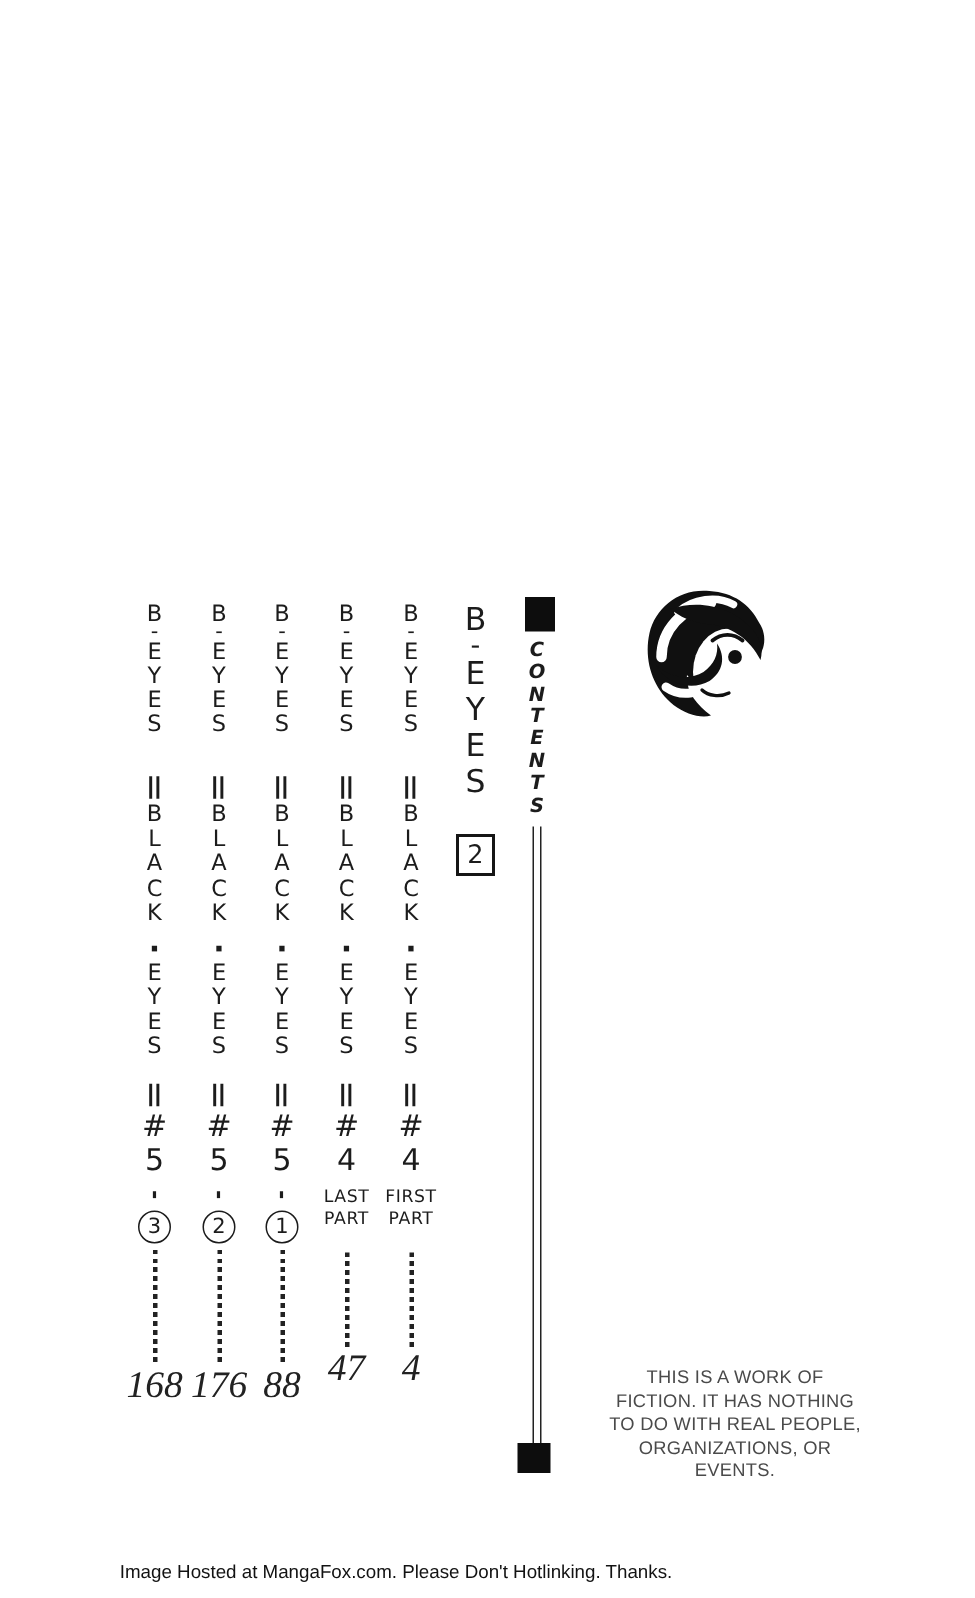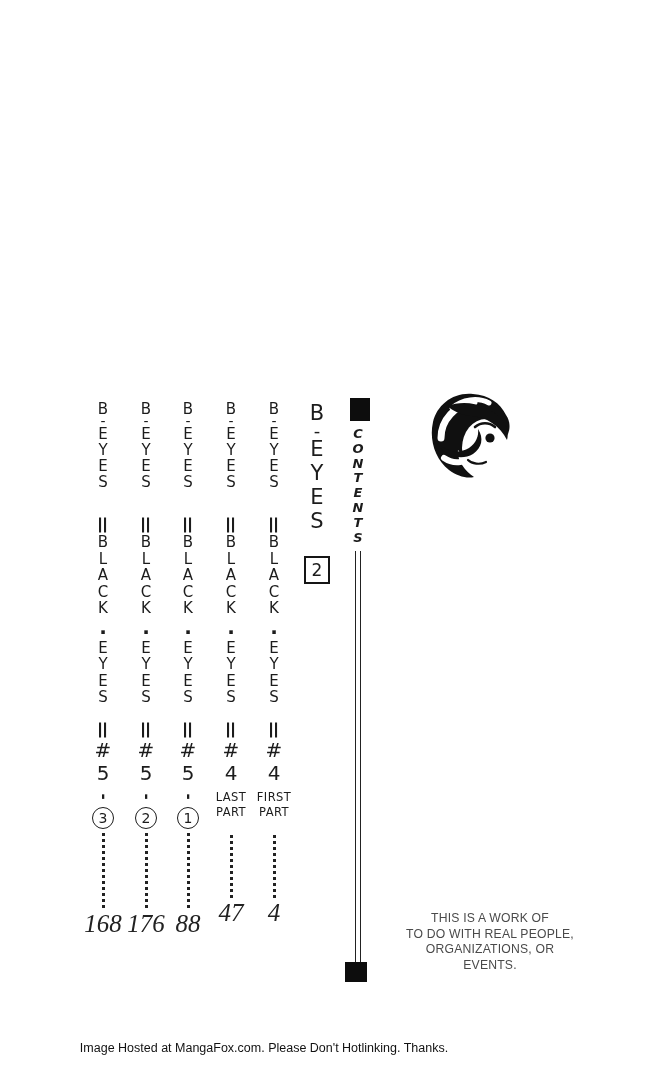--- a/index.html
+++ b/index.html
@@ -274,20 +274,21 @@
       <path d="M18 15 C 38 8 60 14 73 29 C 78 35 80 42 78 49 C 71 35 58 26 42 25 C 32 24 24 20 18 15 Z" fill="#101010"></path>
       <path d="M8 52 C 18 61 30 63 40 57 C 47 52 50 45 49 38 C 55 47 53 57 44 63 C 32 70 15 65 8 52 Z" fill="#101010"></path>
       <circle cx="61" cy="47" r="4.6" fill="#101010"></circle>
       <path d="M46 36 C 52 31 60 31 66 36" stroke="#101010" stroke-width="2.6" fill="none" stroke-linecap="round"></path>
       <path d="M39 69 C 43 73 51 74 57 71" stroke="#101010" stroke-width="2.2" fill="none" stroke-linecap="round"></path>
     </svg>
   </div>
 
   <div class="disclaimer">
     <div>THIS IS A WORK OF</div>
+    <div>FICTION. IT HAS NOTHING</div>
     <div>TO DO WITH REAL PEOPLE,</div>
     <div>ORGANIZATIONS, OR</div>
     <div>EVENTS.</div>
   </div>
 
   <div class="footer">Image Hosted at MangaFox.com. Please Don't Hotlinking. Thanks.</div>
 
 </div>
 
 </body></html>

